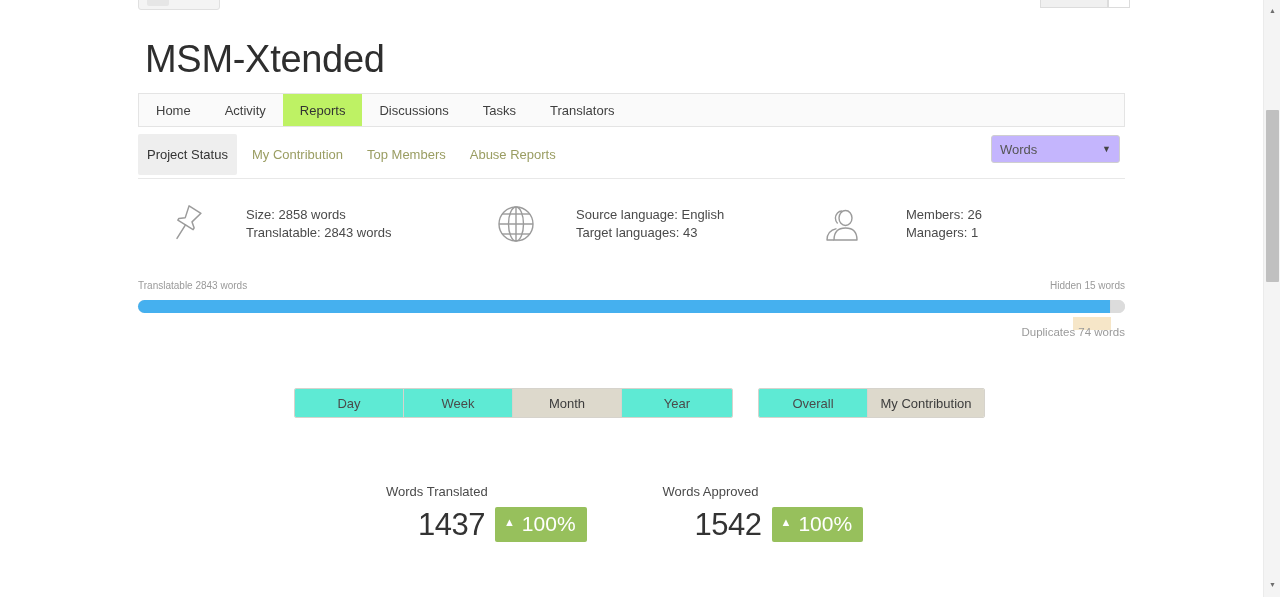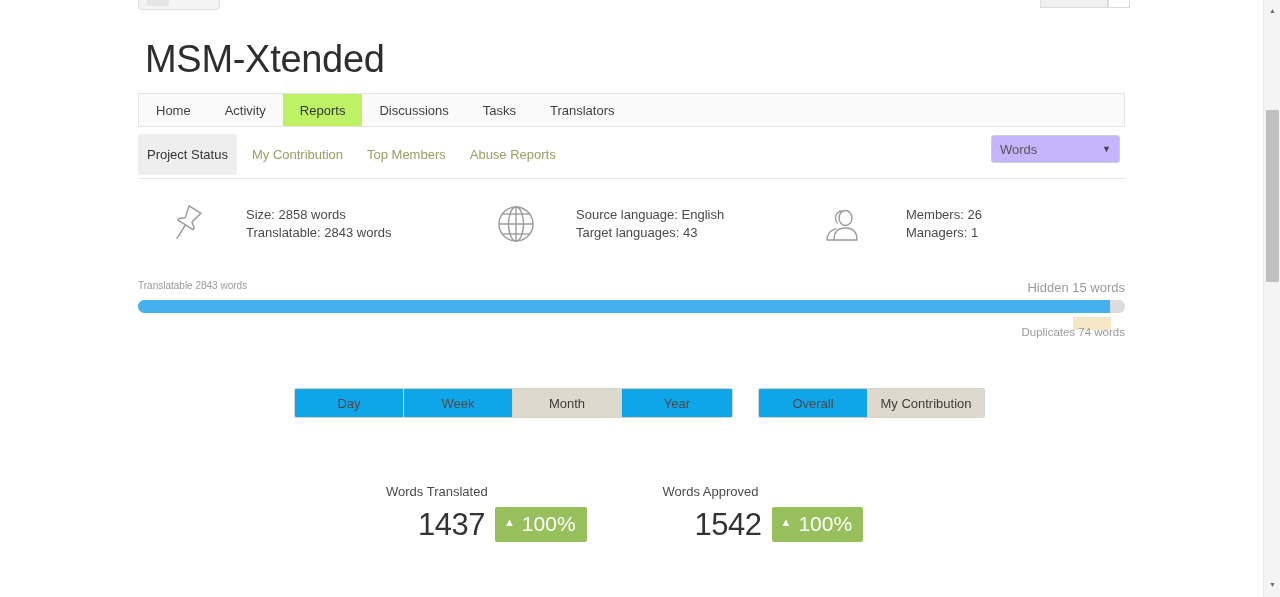--- a/index.html
+++ b/index.html
@@ -155,21 +155,21 @@
   }
   .prog-labels {
     position: relative; height: 16px;
   }
   .prog-label-left {
     position: absolute; left: 0; top: 0;
     font-size: 10px; color: #9a9a9a;
   }
   .prog-label-right {
     position: absolute; right: 0; top: 0;
-    font-size: 13px; color: #9a9a9a;
+    font-size: 10px; color: #9a9a9a;
   }
   .prog-track {
     position: relative;
     margin-top: 4px;
     width: 987px; height: 13px;
     background: #d8d8d8;
     border-radius: 7px;
     overflow: visible;
   }
   .prog-fill {
@@ -207,21 +207,21 @@
     border-radius: 2px;
     overflow: hidden;
     background: #ffffff;
   }
   .btn-group.group-2 { margin-left: 25px; }
   .btn-seg {
     height: 28px;
     display: flex; align-items: center; justify-content: center;
     font-size: 13px;
     color: #4a4a4a;
-    background: #0ea5e9;
+    background: #5eead4;
     border-right: 1px solid #d6d3cc;
     cursor: pointer;
     white-space: nowrap;
   }
   .btn-seg:last-child { border-right: none; }
   .btn-seg.selected {
     background: #ddd9cc;
     color: #3c3c3c;
   }
   .seg-day     { width: 109px; }

